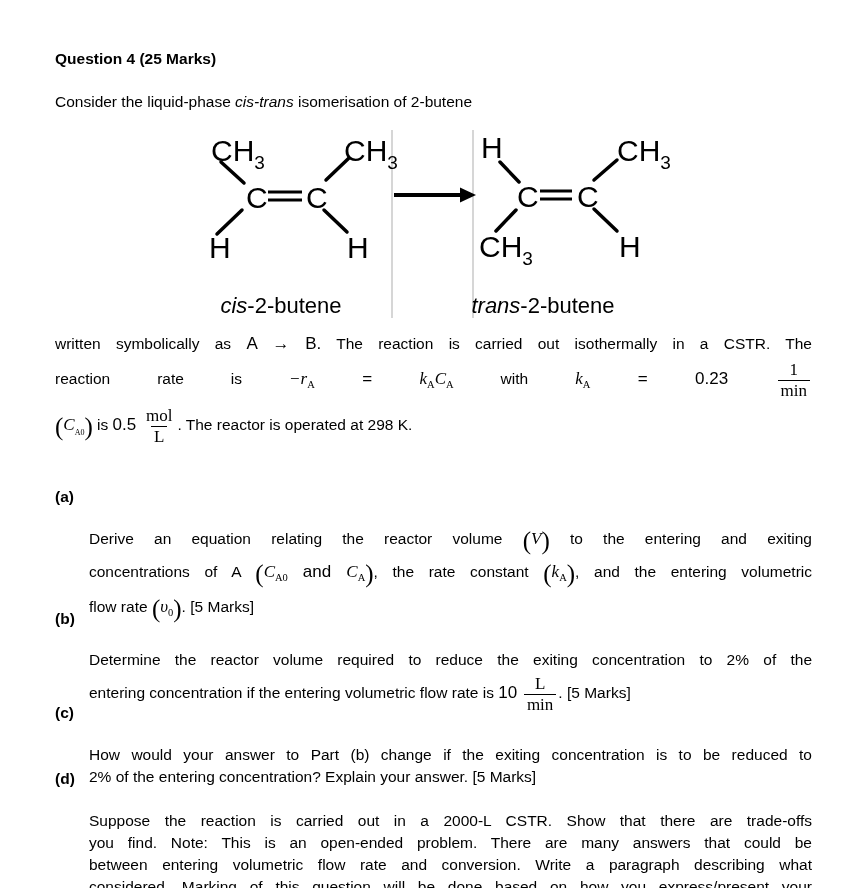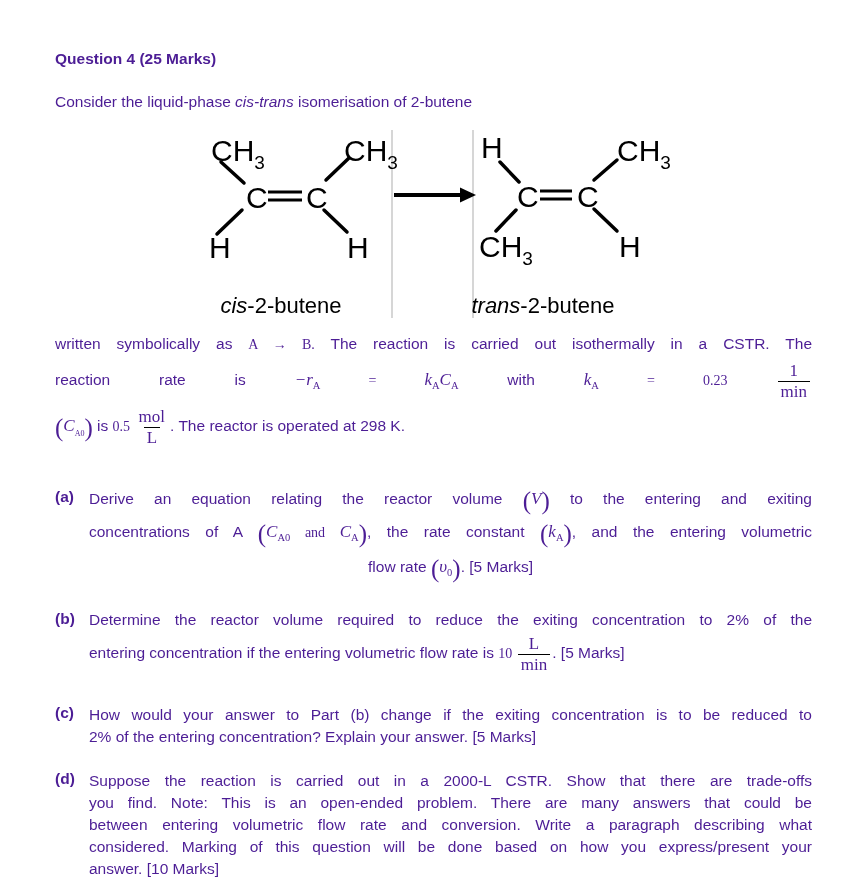--- a/index.html
+++ b/index.html
@@ -1,35 +1,35 @@
 <!DOCTYPE html>
 <html><head>
 <meta charset="utf-8">
 <style>
   html,body{margin:0;padding:0;background:#ffffff;}
-  .page{position:relative;width:812px;height:888px;background:#ffffff;color:#4c1d95;
+  .page{position:relative;width:812px;height:888px;background:#ffffff;color:#000000;
         font-family:"Liberation Sans",sans-serif;font-size:15.5px;overflow:hidden;}
   .abs{position:absolute;}
   .title{left:55px;top:50px;font-weight:bold;}
   .intro{left:55px;top:92px;width:757px;}
   .diagram{left:154px;top:122px;width:565px;height:205px;}
   .para{left:55px;top:334px;width:757px;}
   .part{left:55px;width:757px;display:flex;align-items:flex-start;}
   .part-a{top:488px;} .part-b{top:610px;} .part-c{top:704px;} .part-d{top:770px;}
   .plabel{width:34px;flex:none;font-weight:bold;}
-  .pbody{flex:1;min-width:0;}
+  .pbody{flex:1;min-width:0;margin-top:40px;}
   .rline{display:block;line-height:20px;text-align:left;}
   .rline.j{text-align:justify;text-align-last:justify;}
   .para .rline{margin-bottom:6px;}
-  .pbody-a .rline{margin-bottom:8px;text-align:center;}
+  .pbody-a .rline{margin-bottom:8px;}
   .pbody-b .rline{margin-bottom:4px;}
   .pbody-c .rline,.pbody-d .rline{margin-bottom:1px;line-height:21px;}
   .b{font-weight:normal;}
   .i{font-style:italic;}
-  .mr{font-family:Liberation Serif, serif;font-size:14px;}
+  .mr{font-family:Liberation Sans, sans-serif;font-size:17px;}
   .mi{font-family:"Liberation Serif",serif;font-style:italic;font-size:17px;}
   .msub{font-family:"Liberation Serif",serif;font-size:10.5px;vertical-align:-4px;}
   .msub.tiny{font-size:8px;vertical-align:-5px;}
   .paren{font-family:"Liberation Serif",serif;font-size:25px;vertical-align:-5px;line-height:1;}
   .frac{display:inline-flex;flex-direction:column;align-items:center;vertical-align:middle;
         font-family:"Liberation Serif",serif;font-size:17px;line-height:1.15;margin:0 2px;text-align:center;}
   .frac .fden{border-top:1.4px solid #000;}
   .frac span{padding:0 3px;}
   
   .atom{font-family:"Liberation Sans",sans-serif;font-size:30px;fill:#000;}

